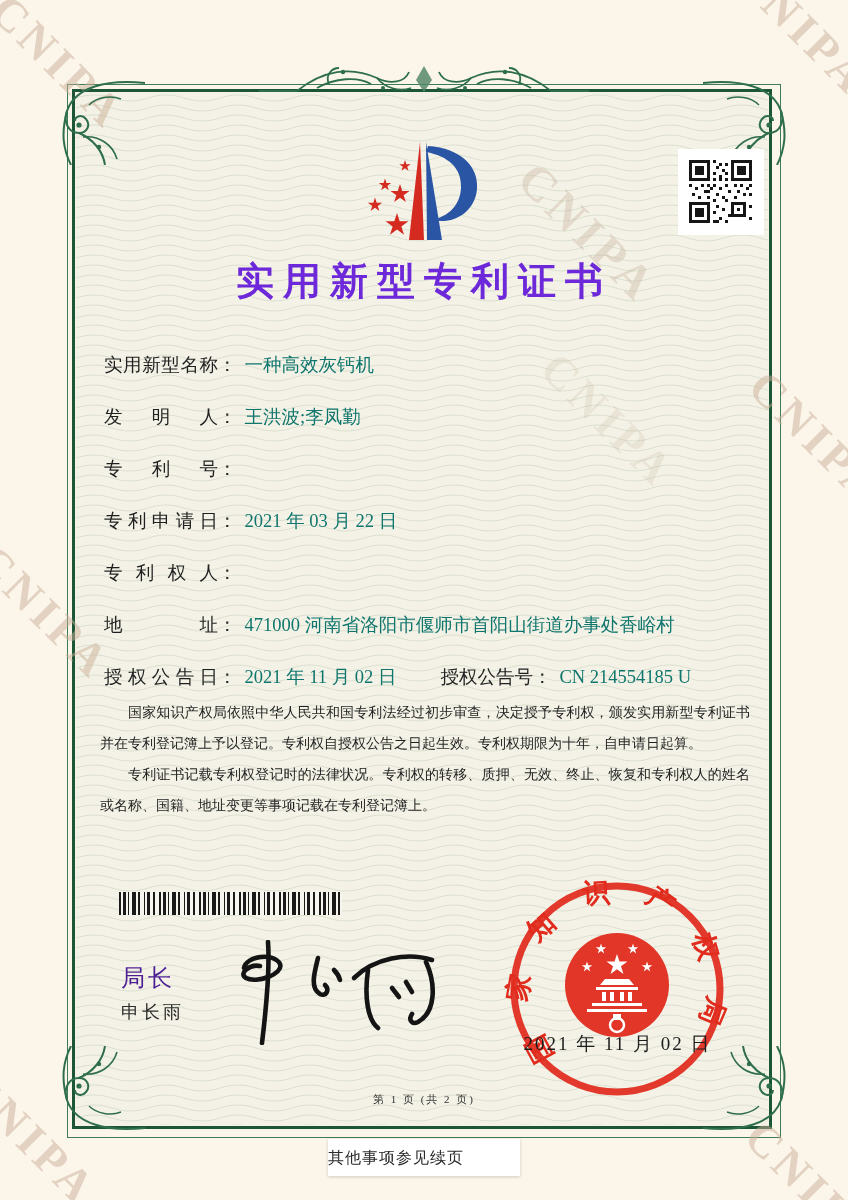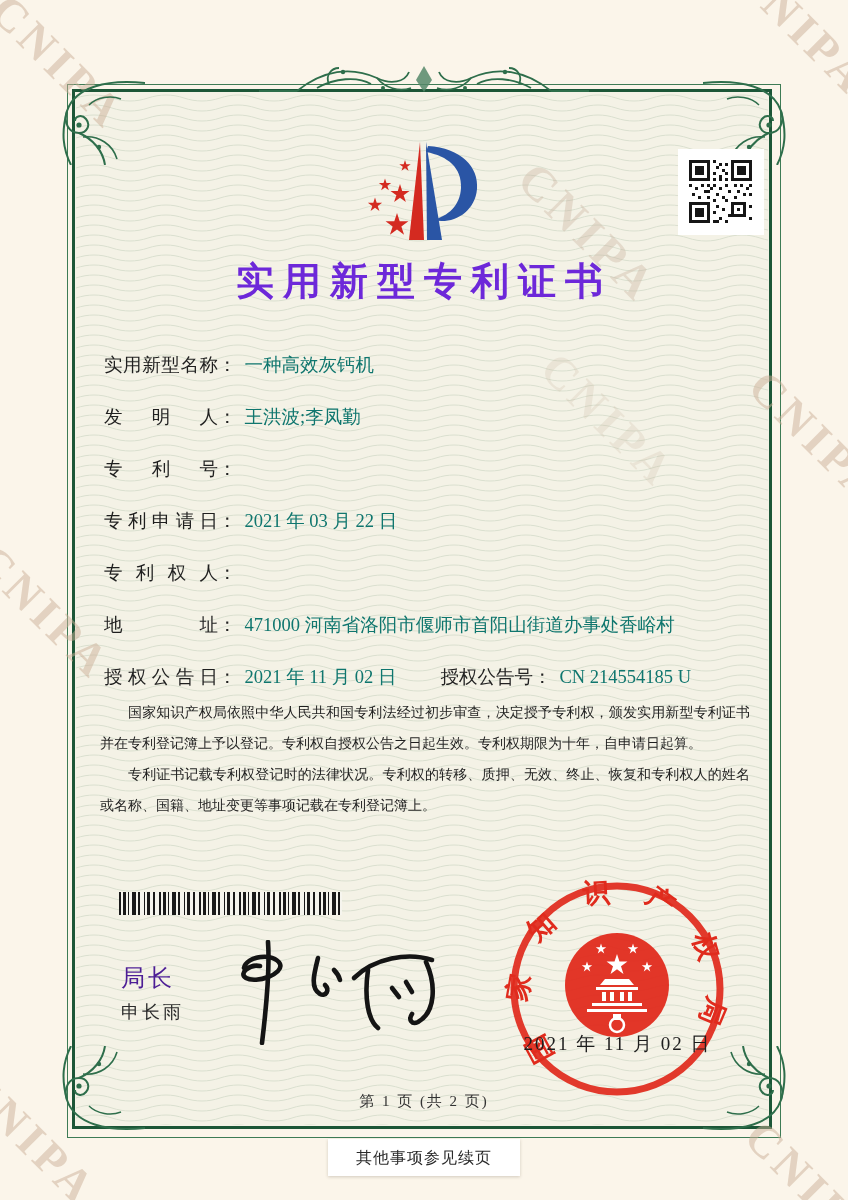--- a/index.html
+++ b/index.html
@@ -67,24 +67,24 @@
       #1a1a1a 34px 36px,#f6f5ee 36px 40px); }
   .sig-title { position:absolute; left:121px; top:962px;  font-size:24px; letter-spacing:3px; color:#4c1d95; }
   .sig-name  { position:absolute; left:121px; top:1000px; font-size:18px; letter-spacing:3px; color:#2a2a2a; }
   .sig-script { position:absolute; left:222px; top:940px; }
   .seal { position:absolute; left:500px; top:872px; z-index:6; }
   .seal-ring-text { font-size:27px; font-weight:bold; letter-spacing:32px;
     font-family:"Liberation Serif","DejaVu Serif",serif; }
   .seal-date { position:absolute; left:510px; top:1031px; width:215px; z-index:7;
     text-align:center; font-size:19px; letter-spacing:2px; color:#1d1d1d; }
   .page-info { position:absolute; left:0; top:1092px; width:100%; text-align:center;
-    font-size:15px; letter-spacing:2px; color:#333; z-index:5; }
+    font-size:11px; letter-spacing:2px; color:#333; z-index:5; }
   .note-box { position:absolute; left:328px; top:1139px; width:192px; height:37px; z-index:5;
     background:#ffffff; box-shadow:0 1px 3px rgba(90,80,60,0.25);
-    text-align:center; line-height:37px; font-size:16px; letter-spacing:1px; color:#2a2a2a; }
+    line-height:37px; font-size:16px; letter-spacing:1px; color:#2a2a2a; }
 </style>
 </head>
 <body>
 
 <div class="page">
 
   <svg width="0" height="0" style="position:absolute" aria-hidden="true">
     <defs>
       <g id="starPath">
           <polygon points="0,-1 0.2245,-0.309 0.951,-0.309 0.3633,0.118 0.5878,0.809 0,0.382 -0.5878,0.809 -0.3633,0.118 -0.951,-0.309 -0.2245,-0.309"></polygon>

